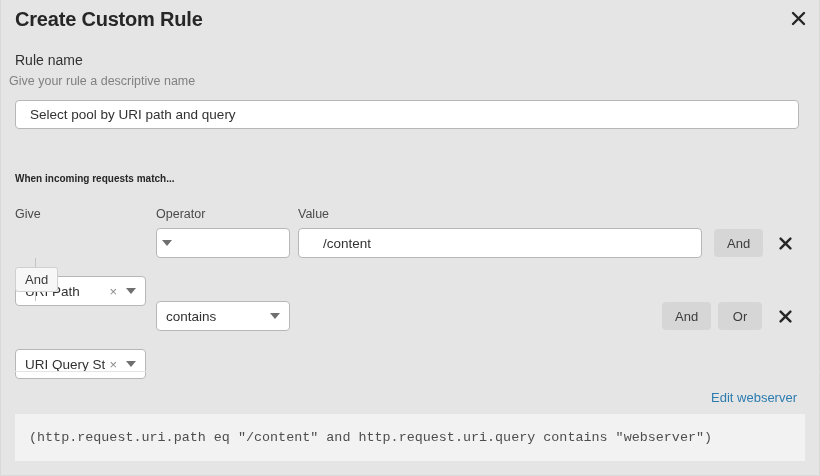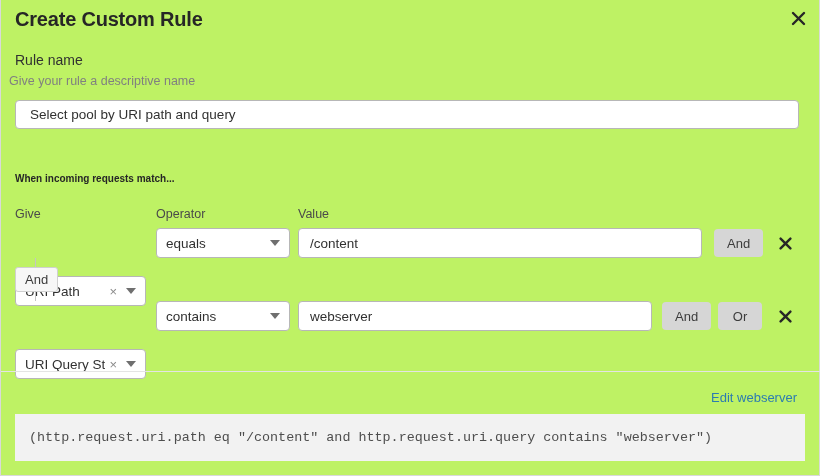--- a/index.html
+++ b/index.html
@@ -15,21 +15,21 @@
     overflow: hidden;
   }
   .dialog {
     position: relative;
     width: 820px;
     height: 476px;
     box-sizing: border-box;
     border-left: 1px solid #d9d9d9;
     border-right: 1px solid #d9d9d9;
     border-bottom: 1px solid #d9d9d9;
-    background: #bef264;
+    background: #e5e5e5;
   }
   .dialog-title {
     position: absolute;
     left: 14px;
     top: 8px;
     font-size: 20px;
     font-weight: bold;
     color: #262626;
     letter-spacing: -0.2px;
   }
@@ -153,21 +153,21 @@
 
   .sel-field   { left: 14px;  width: 131px; margin-top: 48px; }
   .sel-op      { left: 155px; width: 134px; }
 
   .val-input {
     position: absolute;
     box-sizing: border-box;
     height: 30px;
     border: 1px solid #b7b7b7;
     border-radius: 4px;
-    padding: 0 11px;
+    padding: 0 24px;
     font-family: "Liberation Sans", sans-serif;
     font-size: 13.5px;
     color: #313131;
     background: #fff;
     outline: none;
   }
   .val-row1 { left: 297px; width: 404px; }
   .val-row2 { left: 297px; width: 354px; }
 
   .logic-btn {
@@ -302,21 +302,20 @@
   <div class="cond-row row1">
     <div class="sel sel-field">
       <span class="sel-text">URI Path</span>
       <span class="clear-x">×</span>
       <span class="caret">
           <span class="caret-tri"></span>
         </span>
     </div>
 
     <div class="sel sel-op">
-      <span class="sel-text">equals</span>
       <span class="caret">
           <span class="caret-tri"></span>
         </span>
     </div>
 
     <input class="val-input val-row1" type="text" value="/content" style="">
 
     <button class="logic-btn btn-and-row1">And</button>
 
     <button class="remove-btn rm-row1" aria-label="Remove">
@@ -339,21 +338,20 @@
         </span>
     </div>
 
     <div class="sel sel-op">
       <span class="sel-text">contains</span>
       <span class="caret">
           <span class="caret-tri"></span>
         </span>
     </div>
 
-    <input class="val-input val-row2" type="text" value="webserver" style="">
 
     <button class="logic-btn btn-and-row2">And</button>
     <button class="logic-btn btn-or-row2">Or</button>
 
     <button class="remove-btn rm-row2" aria-label="Remove">
       <svg width="13" height="13" viewBox="0 0 13 13">
         <path d="M1.6 1.6 L11.4 11.4 M11.4 1.6 L1.6 11.4" stroke="#262626" stroke-width="2.4" stroke-linecap="round"></path>
       </svg>
     </button>
   </div>

